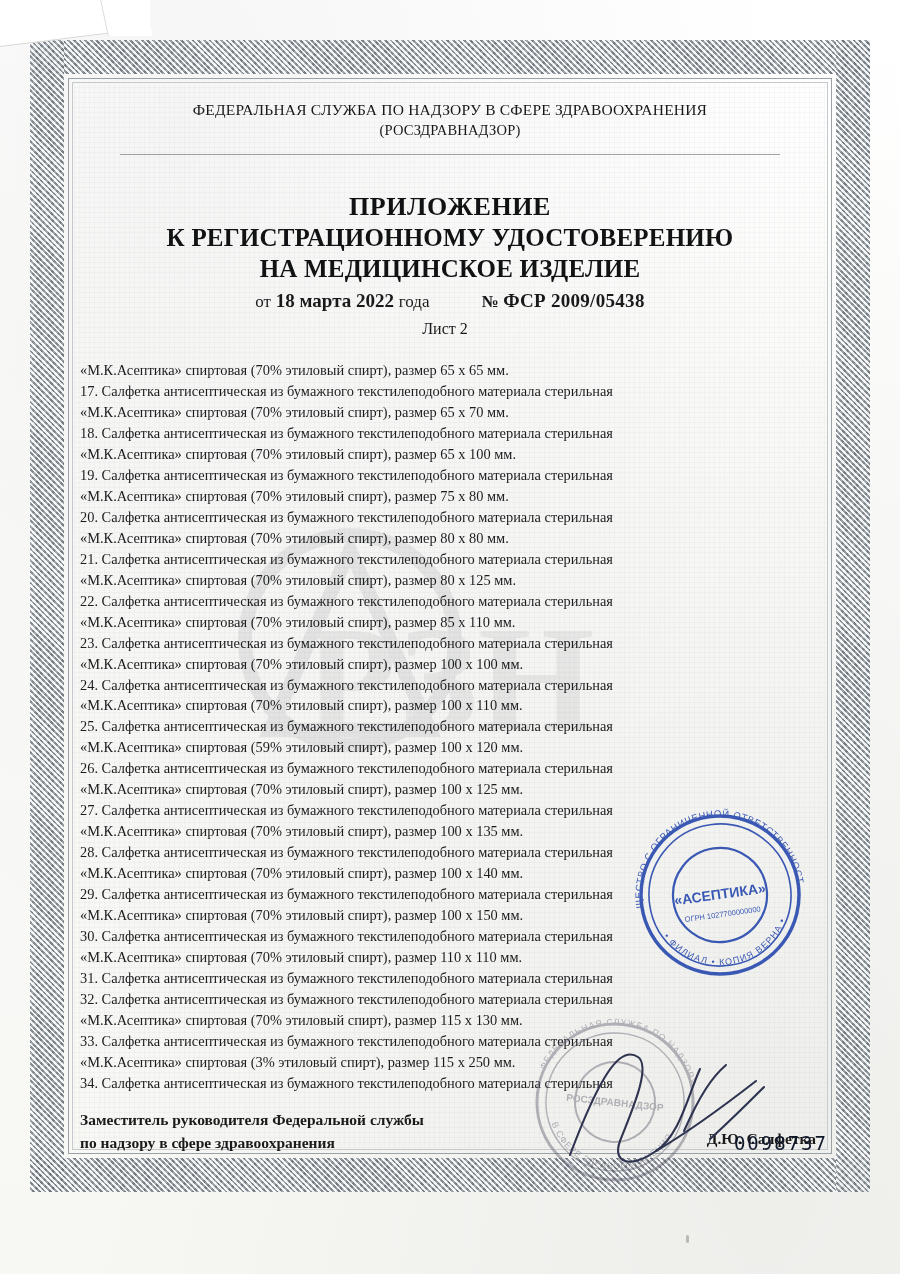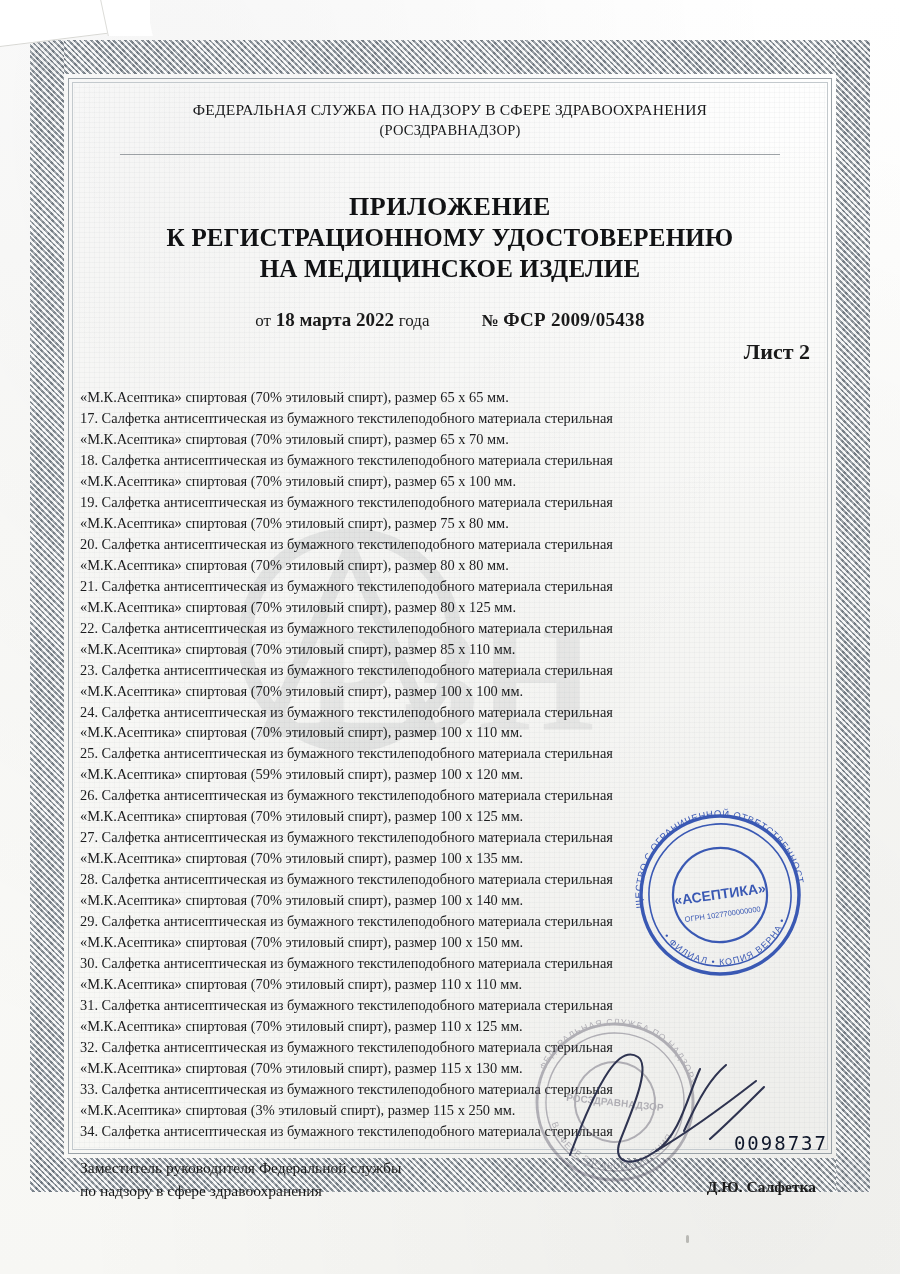--- a/index.html
+++ b/index.html
@@ -142,60 +142,60 @@
     font-weight: bold;
     margin-top: 36px;
     line-height: 1.22;
     color: #111214;
   }
   .title .t1 { font-size: 26px; letter-spacing: 0.6px; }
   .title .t2 { font-size: 25px; letter-spacing: 0.2px; }
   .title .t3 { font-size: 25px; letter-spacing: 0.2px; }
 
   .meta-row {
-    margin-top: 25px;
+    margin-top: 6px;
     display: flex;
     justify-content: center;
     align-items: baseline;
     gap: 52px;
     font-size: 19px;
   }
   .meta-date { font-weight: bold; }
   .meta-date .pre { font-weight: normal; font-size: 17px; }
   .meta-date .post { font-weight: normal; font-size: 17px; }
   .meta-num .lbl { font-weight: bold; font-size: 17px; }
   .meta-num .val { font-weight: bold; font-size: 19px; letter-spacing: 0.3px; }
 
   .sheet {
     margin-top: 8px;
-    text-align: right;
+    text-align: center;
     padding-right: 10px;
-    font-size: 22px;
-    font-weight: bold;
+    font-size: 16px;
+    font-weight: normal;
   }
 
   .body-list {
     margin-top: 22px;
     font-size: 14.4px;
     line-height: 1.455;
     color: #1b1c1e;
     text-align: left;
   }
   .body-list .ln {
     white-space: nowrap;
   }
 
   .signature {
     margin-top: 14px;
     display: flex;
     justify-content: space-between;
     align-items: flex-start;
     font-size: 15.5px;
   }
-  .sig-left { font-weight: normal; line-height: 1.5; }
+  .sig-left { font-weight: bold; line-height: 1.5; }
   .sig-right { font-weight: bold; padding-top: 22px; padding-right: 4px; }
 
   .docnum {
     position: absolute;
     right: 72px;
     bottom: 120px;
     font-family: "DejaVu Sans Mono", monospace;
     font-size: 19px;
     letter-spacing: 2px;
     color: #0f172a;
@@ -327,21 +327,20 @@
       <div class="ln">«М.К.Асептика» спиртовая (70% этиловый спирт), размер 100 х 125 мм.</div>
       <div class="ln">27. Салфетка антисептическая из бумажного текстилеподобного материала стерильная</div>
       <div class="ln">«М.К.Асептика» спиртовая (70% этиловый спирт), размер 100 х 135 мм.</div>
       <div class="ln">28. Салфетка антисептическая из бумажного текстилеподобного материала стерильная</div>
       <div class="ln">«М.К.Асептика» спиртовая (70% этиловый спирт), размер 100 х 140 мм.</div>
       <div class="ln">29. Салфетка антисептическая из бумажного текстилеподобного материала стерильная</div>
       <div class="ln">«М.К.Асептика» спиртовая (70% этиловый спирт), размер 100 х 150 мм.</div>
       <div class="ln">30. Салфетка антисептическая из бумажного текстилеподобного материала стерильная</div>
       <div class="ln">«М.К.Асептика» спиртовая (70% этиловый спирт), размер 110 х 110 мм.</div>
       <div class="ln">31. Салфетка антисептическая из бумажного текстилеподобного материала стерильная</div>
-      <div class="ln">«М.К.Асептика» спиртовая (70% этиловый спирт), размер 110 х 125 мм.</div>
       <div class="ln">32. Салфетка антисептическая из бумажного текстилеподобного материала стерильная</div>
       <div class="ln">«М.К.Асептика» спиртовая (70% этиловый спирт), размер 115 х 130 мм.</div>
       <div class="ln">33. Салфетка антисептическая из бумажного текстилеподобного материала стерильная</div>
       <div class="ln">«М.К.Асептика» спиртовая (3% этиловый спирт), размер 115 х 250 мм.</div>
       <div class="ln">34. Салфетка антисептическая из бумажного текстилеподобного материала стерильная</div>
     </div>
 
     <div class="signature">
       <div class="sig-left">
         <div>Заместитель руководителя Федеральной службы</div>

